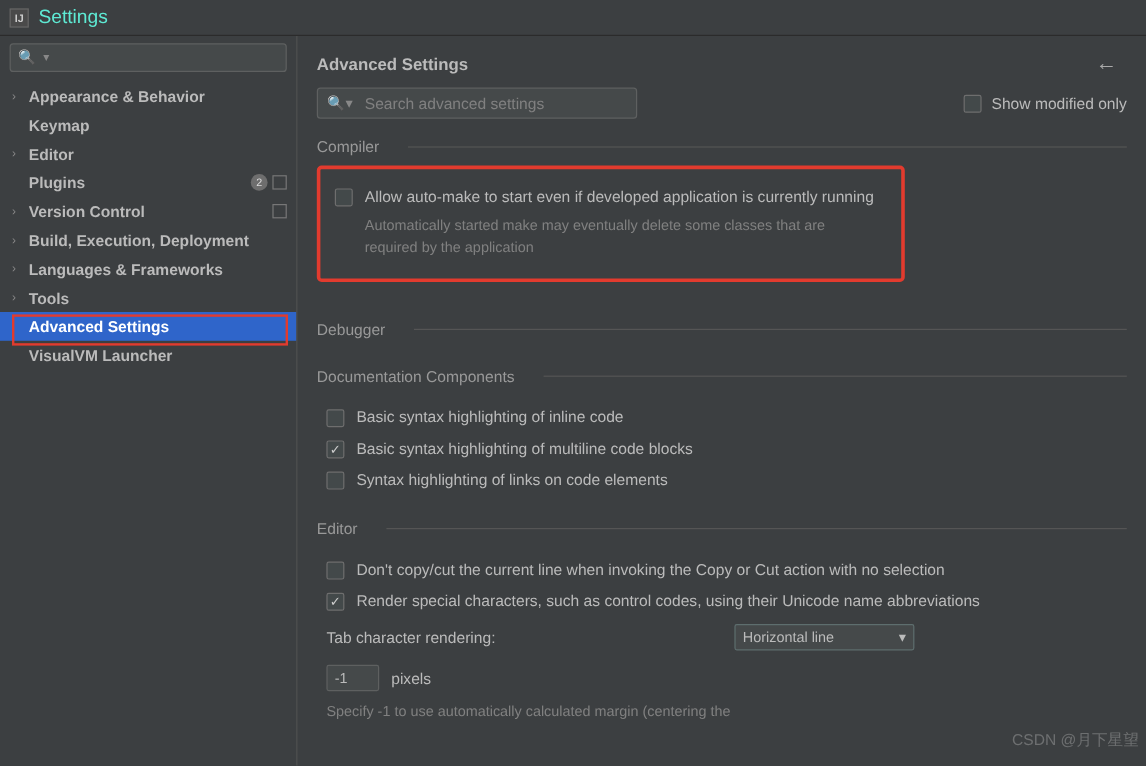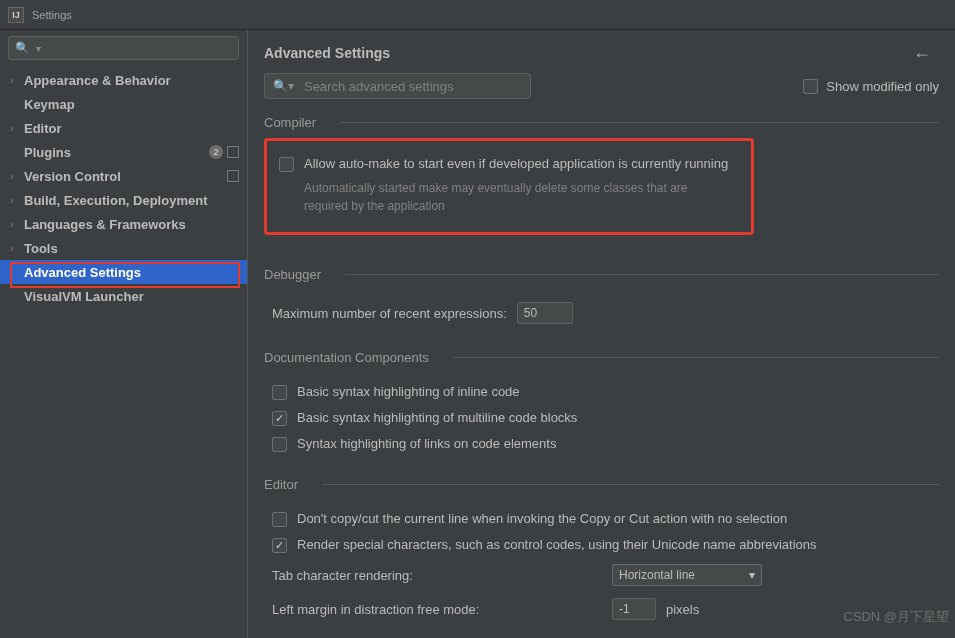--- a/index.html
+++ b/index.html
@@ -26,21 +26,21 @@
       background: #4a4a4a;
       border: 1px solid #666;
       margin-right: 8px;
       display: flex;
       align-items: center;
       justify-content: center;
       font-size: 9px;
       color: #ccc;
       font-weight: bold;
     }
-    .titlebar-text { color: #a3a3a3; font-size: 11px; }
+    .titlebar-text { color: #5eead4; font-size: 16px; }
     .container { display: flex; height: calc(100% - 26px); }
     .sidebar {
       width: 248px;
       background: #3c3f41;
       border-right: 1px solid #555;
       display: flex;
       flex-direction: column;
     }
     .search-box {
       margin: 6px 8px;
@@ -281,26 +281,20 @@
           <div class="desc" style="margin-top:8px;max-width:400px">Automatically started make may eventually delete some classes that are required by the application</div>
         </div>
       </div>
     </div>
 
     <div style="height:12px"></div>
     <div class="section-title-wrap">
       <div class="section-title">Debugger</div>
       <div class="hline"></div>
     </div>
-    <div class="section indent">
-      <div class="field-row">
-        <span>Maximum number of recent expressions:</span>
-        <input class="txt-input" value="50" style="">
-      </div>
-    </div>
 
     <div style="height:12px"></div>
     <div class="section-title-wrap">
       <div class="section-title">Documentation Components</div>
       <div class="hline"></div>
     </div>
     <div class="section indent">
       <div class="opt-row">
         <div class="chk"></div>
         <span>Basic syntax highlighting of inline code</span>
@@ -330,24 +324,24 @@
         <span>Render special characters, such as control codes, using their Unicode name abbreviations</span>
       </div>
       <div class="field-row">
         <span style="width:330px">Tab character rendering:</span>
         <div class="select">
           <span>Horizontal line</span>
           <span>▾</span>
         </div>
       </div>
       <div class="field-row">
-        <span style="width:330px">Left margin in distraction free mode:</span>
         <input class="txt-input" style="width: 44px;" value="-1">
         <span>pixels</span>
       </div>
+      <div class="desc" style="padding-top:2px">Specify -1 to use automatically calculated margin (centering the</div>
     </div>
 
   </div>
 </div>
 
 <div class="selected-box" style="top:262px;left:10px;width:230px;height:26px"></div>
 
 <div class="watermark-right">CSDN @月下星望</div>
 
 </body></html>

